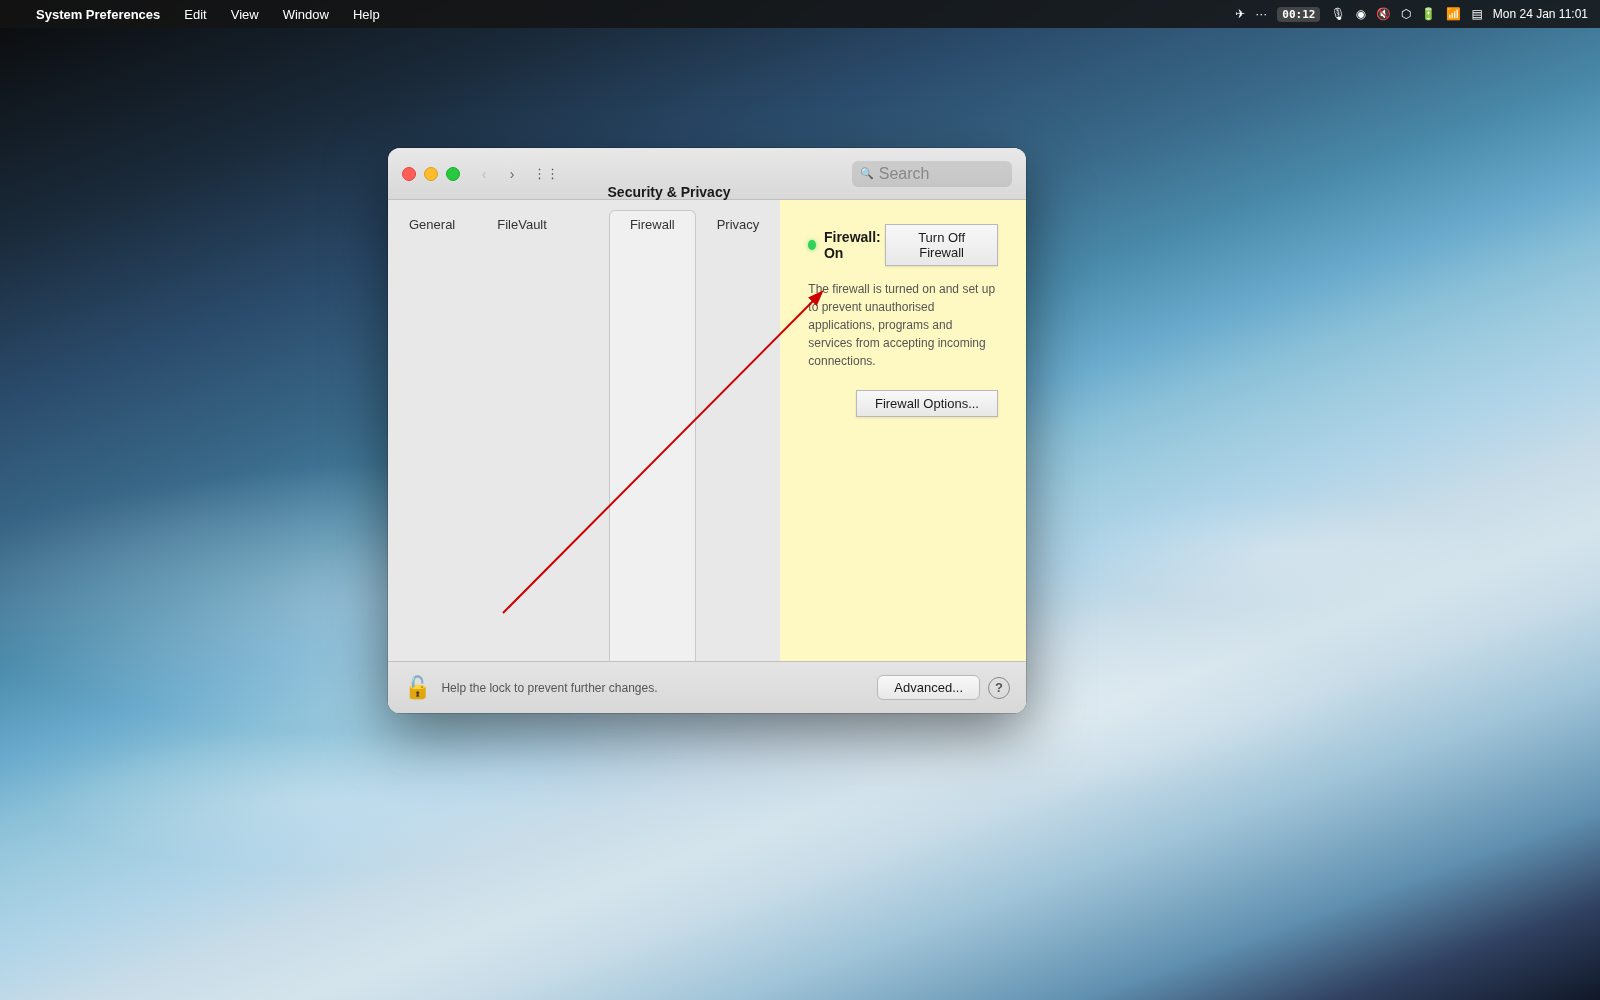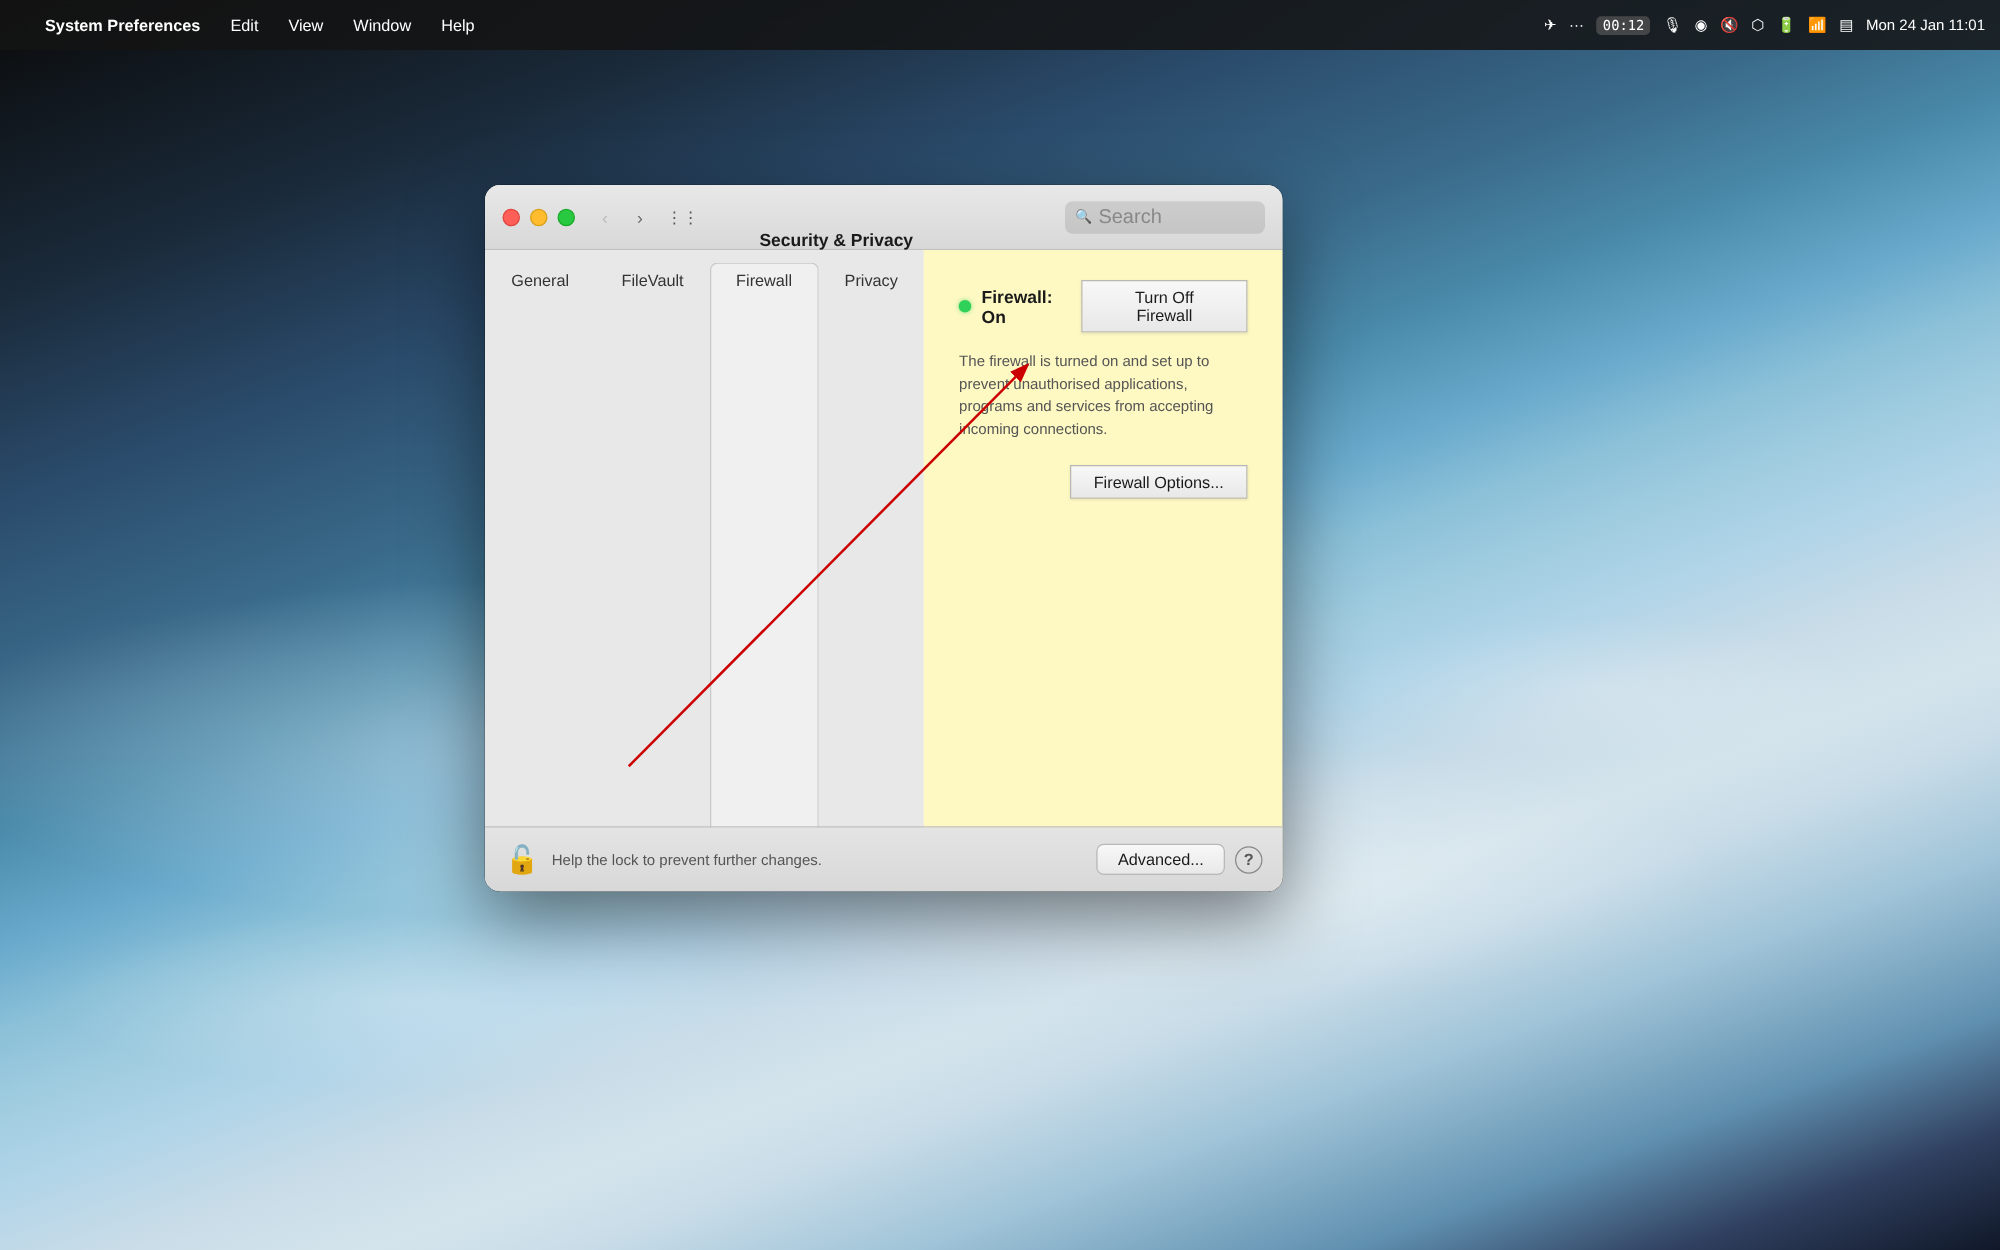--- a/index.html
+++ b/index.html
@@ -49,21 +49,21 @@
         radial-gradient(ellipse 600px 150px at 60% 70%, rgba(255,255,255,0.3) 0%, transparent 70%),
         radial-gradient(ellipse 400px 100px at 20% 80%, rgba(255,255,255,0.25) 0%, transparent 70%),
         radial-gradient(ellipse 300px 80px at 80% 55%, rgba(255,255,255,0.2) 0%, transparent 70%),
         radial-gradient(ellipse 500px 120px at 45% 75%, rgba(200,220,240,0.3) 0%, transparent 70%);
     }
 
     
     .menubar {
       position: absolute;
       top: 0; left: 0; right: 0;
-      height: 40px;
+      height: 28px;
       background: rgba(20, 20, 20, 0.85);
       backdrop-filter: blur(20px);
       display: flex;
       align-items: center;
       padding: 0 12px;
       z-index: 100;
       color: white;
       font-size: 13px;
     }
 
@@ -95,20 +95,21 @@
     .menu-item.active {
       font-weight: 600;
     }
 
     .timer-badge {
       background: rgba(80,80,80,0.8);
       border-radius: 4px;
       padding: 1px 5px;
       font-size: 11px;
       font-family: monospace;
+      font-weight: bold;
     }
 
     
     .window {
       position: absolute;
       top: 148px;
       left: 388px;
       width: 638px;
       height: 565px;
       background: #f0f0f0;
@@ -237,20 +238,21 @@
       border-radius: 6px 6px 0 0;
       background: none;
       margin-bottom: -1px;
     }
 
     .tab.active {
       background: #f0f0f0;
       border-color: #c8c8c8;
       border-bottom-color: #f0f0f0;
       font-weight: 500;
+      margin-left: 41px;
     }
 
     
     .content {
       padding: 24px 28px;
       background: #fef9c3;
       flex: 1;
     }
 
     

